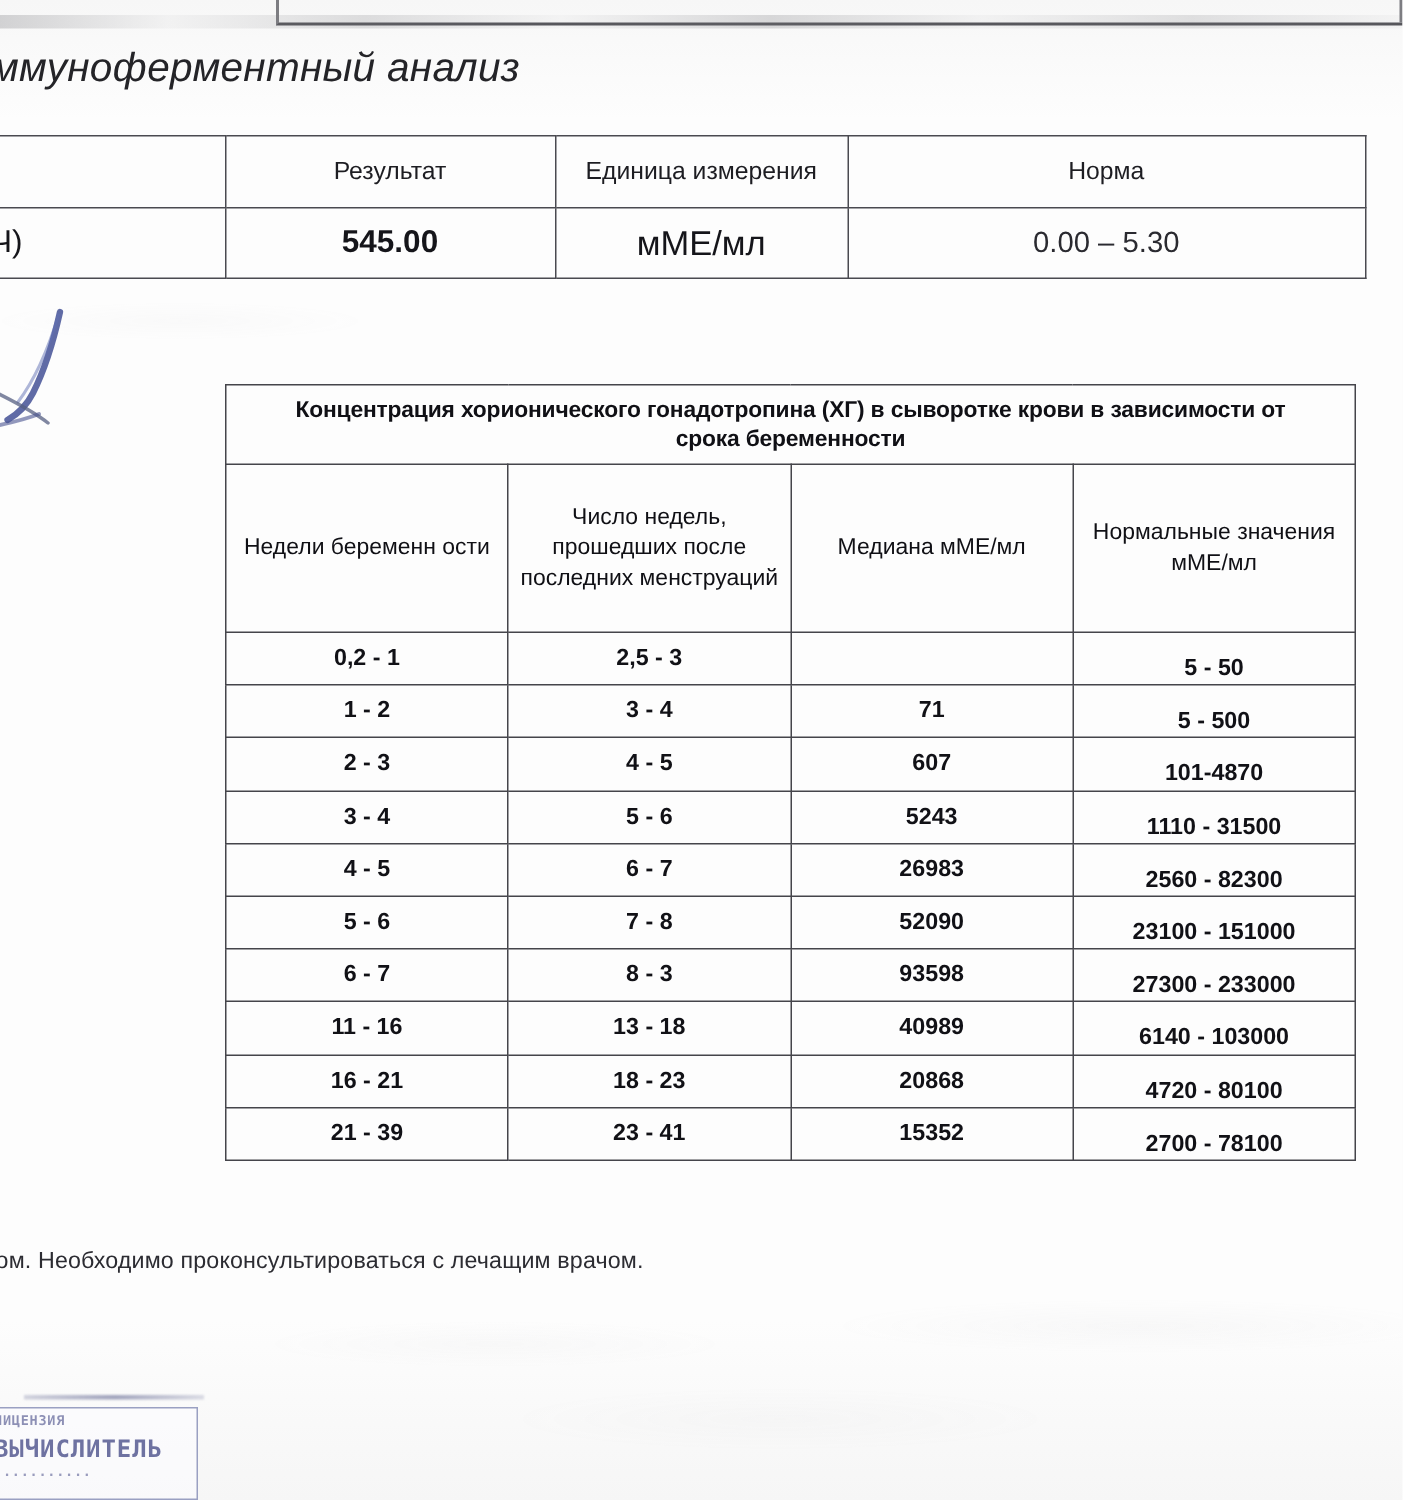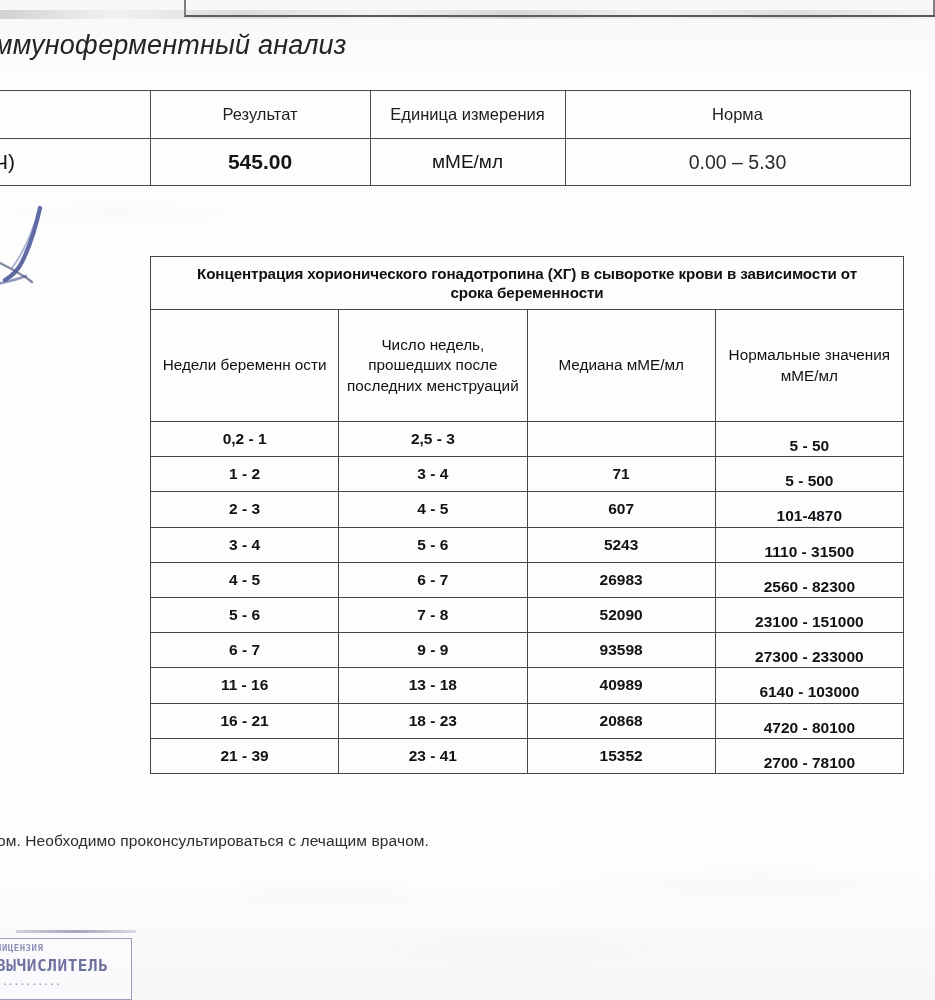--- a/index.html
+++ b/index.html
@@ -104,21 +104,21 @@
     height: 48px;
     font-size: 16.5px;
     color: #1d1d22;
   }
   #result-table .val td {
     height: 47px;
     font-size: 20px;
   }
   #result-table .val .c-name { font-size: 21px; text-align: left; padding-left: 6px; }
   #result-table .val .c-res  { font-weight: bold; font-size: 21px; }
-  #result-table .val .c-unit { font-size: 19px; }
+  #result-table .val .c-unit { font-size: 23px; }
   #result-table .val .c-norm { font-size: 19.5px; color: #2a2a30; }
 
   
   #pen-mark {
     position: absolute;
     left: -4px;
     top: 196px;
     width: 110px;
     height: 108px;
   }
@@ -298,21 +298,21 @@
           <td class="w4 n-range">2560 - 82300</td>
         </tr>
         <tr>
           <td class="w1">5 - 6</td>
           <td class="w2">7 - 8</td>
           <td class="w3">52090</td>
           <td class="w4 n-range">23100 - 151000</td>
         </tr>
         <tr>
           <td class="w1">6 - 7</td>
-          <td class="w2">9 - 9</td>
+          <td class="w2">8 - 3</td>
           <td class="w3">93598</td>
           <td class="w4 n-range">27300 - 233000</td>
         </tr>
         <tr>
           <td class="w1">11 - 16</td>
           <td class="w2">13 - 18</td>
           <td class="w3">40989</td>
           <td class="w4 n-range">6140 - 103000</td>
         </tr>
         <tr>

